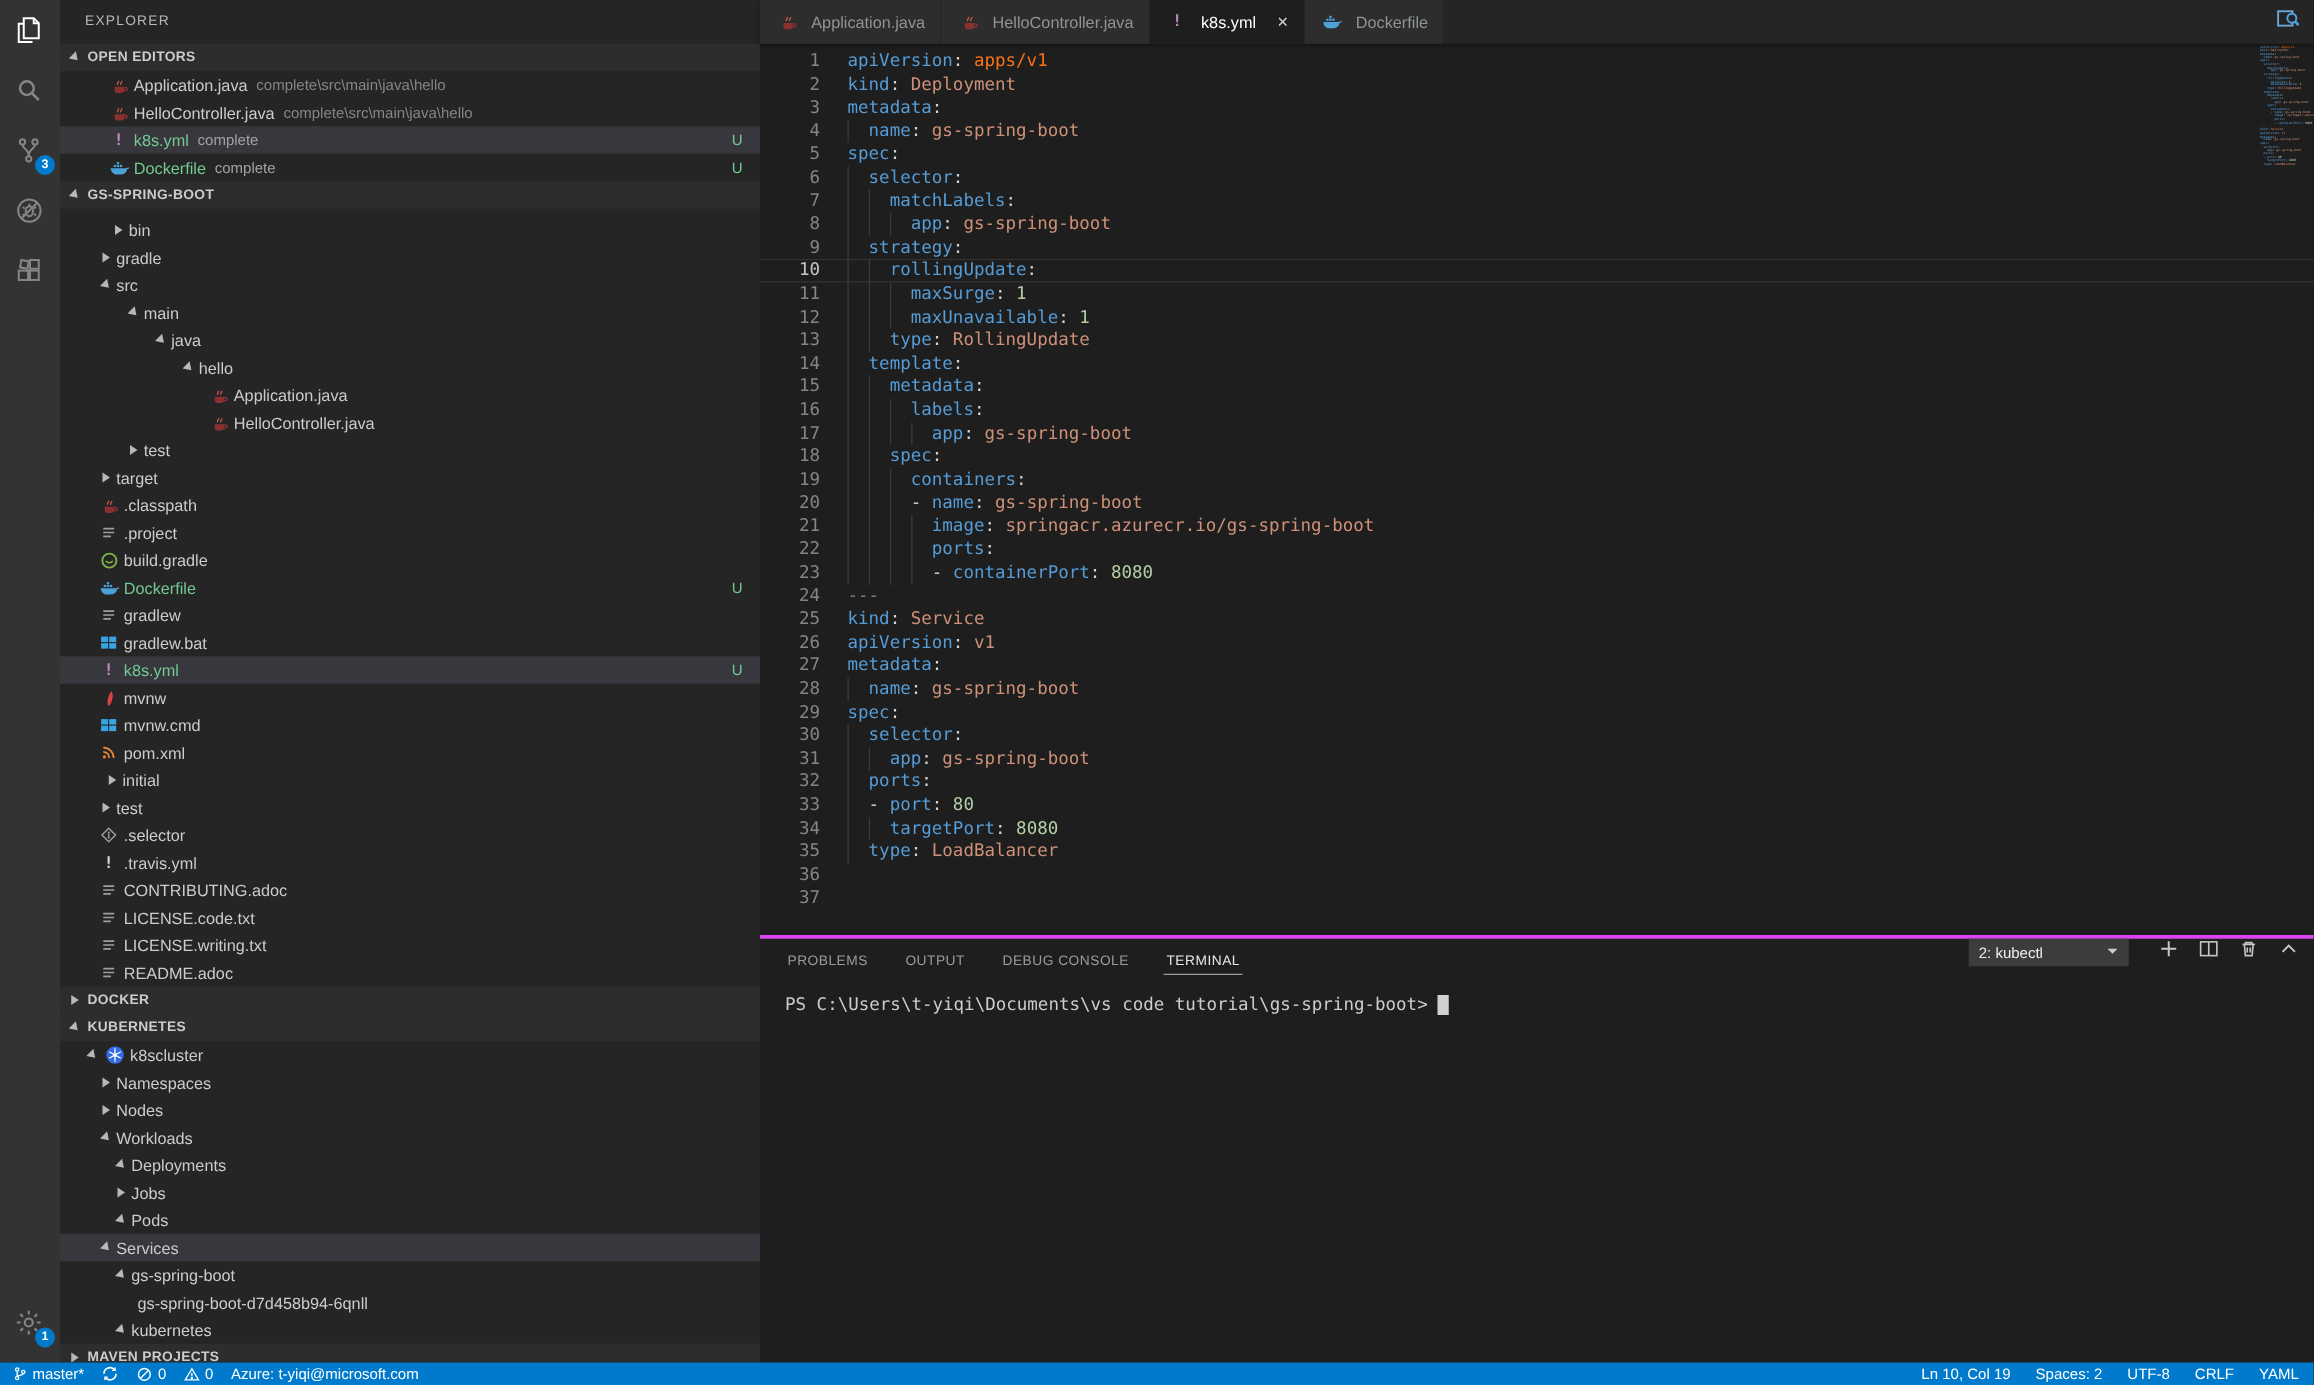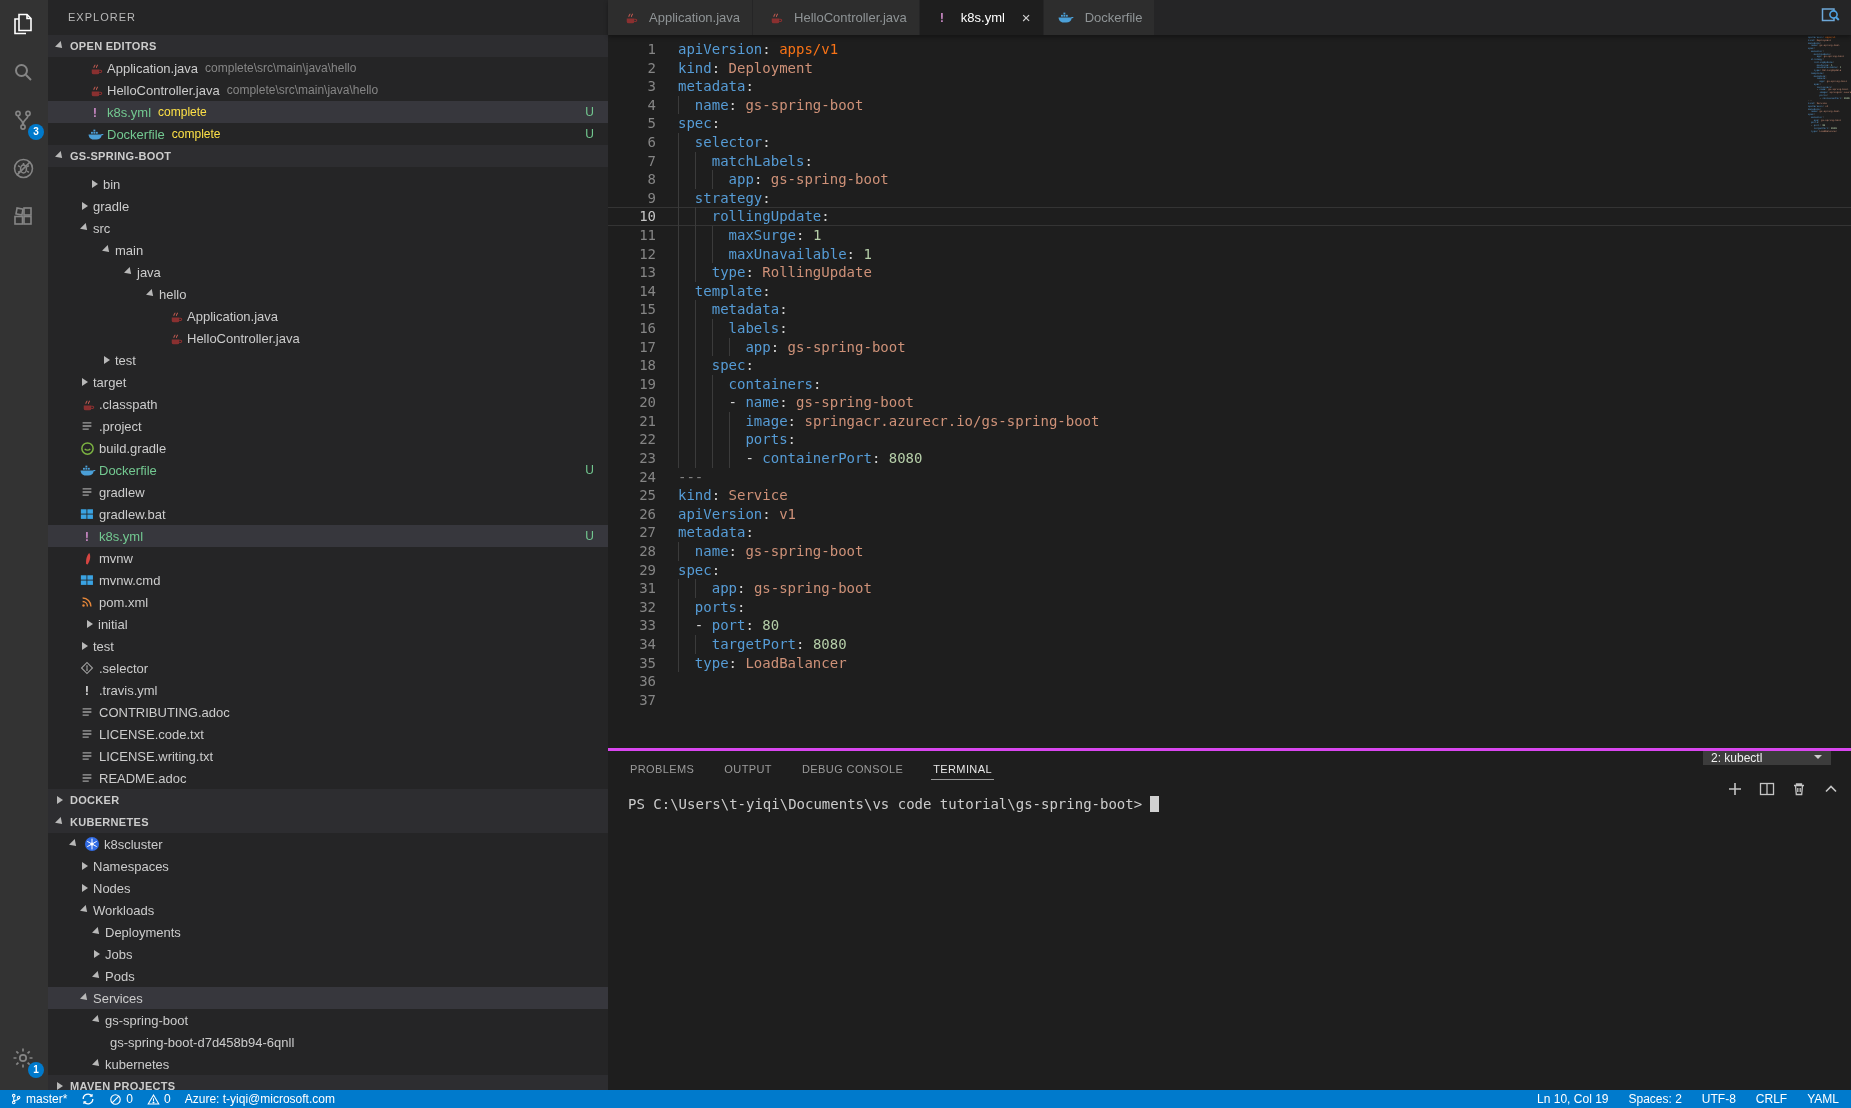--- a/index.html
+++ b/index.html
@@ -19,21 +19,21 @@
   .sidebar { position:absolute; left:48px; top:0; bottom:18px; width:560px; background:#252526; color:#cccccc; overflow:hidden; }
   .sidebar-title { height:35px; line-height:35px; padding-left:20px; font-size:11px; letter-spacing:1px; color:#b8b8b8; }
   .sec-header { height:22px; display:flex; align-items:center; background:#2d2d30; font-size:11px; font-weight:bold;
                 color:#cccccc; padding-left:4px; position:relative; cursor:pointer; }
   .sec-header .lbl { margin-left:2px; letter-spacing:.3px; }
   .clip-row { height:6px; background:#252526; }
   .row { position:relative; height:22px; display:flex; align-items:center; font-size:13px; color:#cccccc; cursor:pointer; white-space:nowrap; }
   .row.sel { background:#37373d; }
   .row .lbl.green { color:#73c991; }
   .row .desc { font-size:12px; color:#868686; margin-left:7px; }
-  .row .desc.green { color:#fde047; }
+  .row .desc.green { color:#a3a3a3; }
   .ubadge { position:absolute; right:14px; color:#73c991; font-size:12px; }
   .twisty { flex:0 0 16px; display:flex; justify-content:center; align-items:center; }
   .twisty i { display:inline-block; width:0; height:0; border-left:6px solid #b8b8b8;
               border-top:4px solid transparent; border-bottom:4px solid transparent; }
   .twisty.open i { transform:rotate(45deg); }
   .fic { flex:0 0 20px; display:flex; justify-content:center; align-items:center; margin-right:2px; }
   .fic b { font-size:13px; font-family:"DejaVu Sans Mono", monospace; }
 
   
   .editor-area { position:absolute; left:608px; right:0; top:0; bottom:18px; background:#1e1e1e; }
@@ -58,21 +58,21 @@
   .minimap { position:absolute; top:35px; right:0; width:46px; height:110px; background:#1e1e1e; padding:2px 0 0 3px;
              font-family:"DejaVu Sans Mono", monospace; overflow:hidden; cursor:pointer; }
   .minimap .mline { font-size:2.4px; line-height:2.75px; white-space:pre; }
 
   
   .panel { position:absolute; left:0; right:0; top:748px; bottom:0; background:#1e1e1e; border-top:3px solid #d946ef; }
   .panel-header { position:relative; height:35px; display:flex; align-items:center; padding-left:20px; }
   .ptab { font-size:11px; letter-spacing:.4px; color:#9b9b9b; margin-right:26px; padding:10px 2px; cursor:pointer; position:relative; }
   .ptab.active { color:#e7e7e7; }
   .ptab.active::after { content:""; position:absolute; left:0; right:0; bottom:5px; height:1px; background:#9b9b9b; }
-  .panel-controls { position:absolute; right:12px; top:0; height:35px; display:flex; align-items:flex-end; gap:16px;flex-direction:column; }
+  .panel-controls { position:absolute; right:12px; top:0; height:35px; display:flex; align-items:flex-start; gap:16px; }
   .term-select { display:flex; align-items:center; justify-content:space-between; width:128px; height:22px;
                  background:#3c3c3c; color:#f0f0f0; font-size:12px; padding:0 8px; margin-right:8px; cursor:pointer; }
   .picon { display:flex; align-items:center; cursor:pointer; }
   .terminal { padding:10px 0 0 20px; font-family:"DejaVu Sans Mono", monospace; font-size:14px; color:#cccccc; }
   .cursor { display:inline-block; width:9px; height:16px; background:#d0d0d0; vertical-align:text-bottom; margin-left:8px; }
 
   
   .statusbar { position:absolute; left:0; right:0; bottom:0; height:18px; background:#007acc; color:#ffffff;
                display:flex; align-items:center; font-size:12px; z-index:6; }
   .sb-left { display:flex; align-items:center; gap:14px; padding-left:10px; }
@@ -598,20 +598,21 @@
         <div class="line"><span class="num">20</span><span class="ltxt"><span class="tok-p">      - </span><span class="tok-k">name</span><span class="tok-p">: </span><span class="tok-s">gs-spring-boot</span></span><span class="guide" style="left:70.0px"></span><span class="guide" style="left:86.9px"></span><span class="guide" style="left:103.7px"></span></div>
         <div class="line"><span class="num">21</span><span class="ltxt"><span class="tok-p">        </span><span class="tok-k">image</span><span class="tok-p">: </span><span class="tok-s">springacr.azurecr.io/gs-spring-boot</span></span><span class="guide" style="left:70.0px"></span><span class="guide" style="left:86.9px"></span><span class="guide" style="left:103.7px"></span><span class="guide" style="left:120.6px"></span></div>
         <div class="line"><span class="num">22</span><span class="ltxt"><span class="tok-p">        </span><span class="tok-k">ports</span><span class="tok-p">:</span></span><span class="guide" style="left:70.0px"></span><span class="guide" style="left:86.9px"></span><span class="guide" style="left:103.7px"></span><span class="guide" style="left:120.6px"></span></div>
         <div class="line"><span class="num">23</span><span class="ltxt"><span class="tok-p">        - </span><span class="tok-k">containerPort</span><span class="tok-p">: </span><span class="tok-n">8080</span></span><span class="guide" style="left:70.0px"></span><span class="guide" style="left:86.9px"></span><span class="guide" style="left:103.7px"></span><span class="guide" style="left:120.6px"></span></div>
         <div class="line"><span class="num">24</span><span class="ltxt"><span class="tok-d">---</span></span></div>
         <div class="line"><span class="num">25</span><span class="ltxt"><span class="tok-k">kind</span><span class="tok-p">: </span><span class="tok-s">Service</span></span></div>
         <div class="line"><span class="num">26</span><span class="ltxt"><span class="tok-k">apiVersion</span><span class="tok-p">: </span><span class="tok-s">v1</span></span></div>
         <div class="line"><span class="num">27</span><span class="ltxt"><span class="tok-k">metadata</span><span class="tok-p">:</span></span></div>
         <div class="line"><span class="num">28</span><span class="ltxt"><span class="tok-p">  </span><span class="tok-k">name</span><span class="tok-p">: </span><span class="tok-s">gs-spring-boot</span></span><span class="guide" style="left:70.0px"></span></div>
         <div class="line"><span class="num">29</span><span class="ltxt"><span class="tok-k">spec</span><span class="tok-p">:</span></span></div>
+        <div class="line"><span class="num">30</span><span class="ltxt"><span class="tok-p">  </span><span class="tok-k">selector</span><span class="tok-p">:</span></span><span class="guide" style="left:70.0px"></span></div>
         <div class="line"><span class="num">31</span><span class="ltxt"><span class="tok-p">    </span><span class="tok-k">app</span><span class="tok-p">: </span><span class="tok-s">gs-spring-boot</span></span><span class="guide" style="left:70.0px"></span><span class="guide" style="left:86.9px"></span></div>
         <div class="line"><span class="num">32</span><span class="ltxt"><span class="tok-p">  </span><span class="tok-k">ports</span><span class="tok-p">:</span></span><span class="guide" style="left:70.0px"></span></div>
         <div class="line"><span class="num">33</span><span class="ltxt"><span class="tok-p">  - </span><span class="tok-k">port</span><span class="tok-p">: </span><span class="tok-n">80</span></span><span class="guide" style="left:70.0px"></span></div>
         <div class="line"><span class="num">34</span><span class="ltxt"><span class="tok-p">    </span><span class="tok-k">targetPort</span><span class="tok-p">: </span><span class="tok-n">8080</span></span><span class="guide" style="left:70.0px"></span><span class="guide" style="left:86.9px"></span></div>
         <div class="line"><span class="num">35</span><span class="ltxt"><span class="tok-p">  </span><span class="tok-k">type</span><span class="tok-p">: </span><span class="tok-s">LoadBalancer</span></span><span class="guide" style="left:70.0px"></span></div>
         <div class="line"><span class="num">36</span><span class="ltxt"></span></div>
         <div class="line"><span class="num">37</span><span class="ltxt"></span></div>
       </div>
     <div class="minimap" id="minimap">
         <div class="mline"><span class="tok-k">apiVersion</span><span class="tok-p">: </span><span class="tok-t">apps/v1</span></div>

